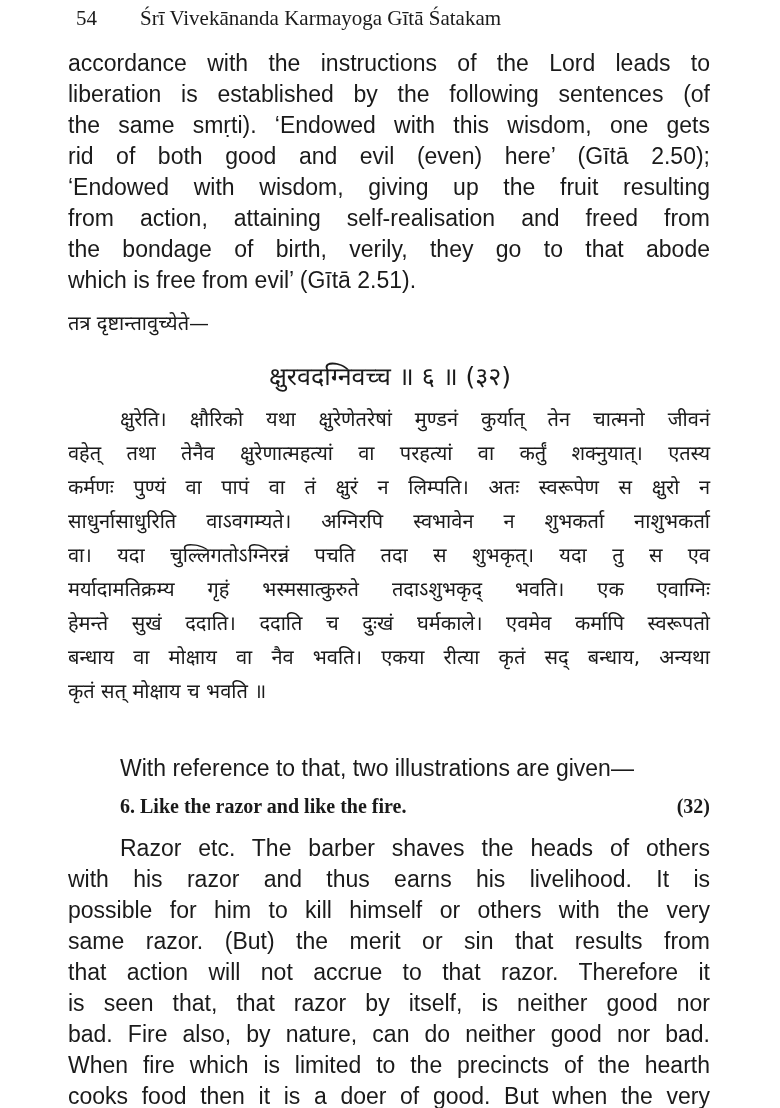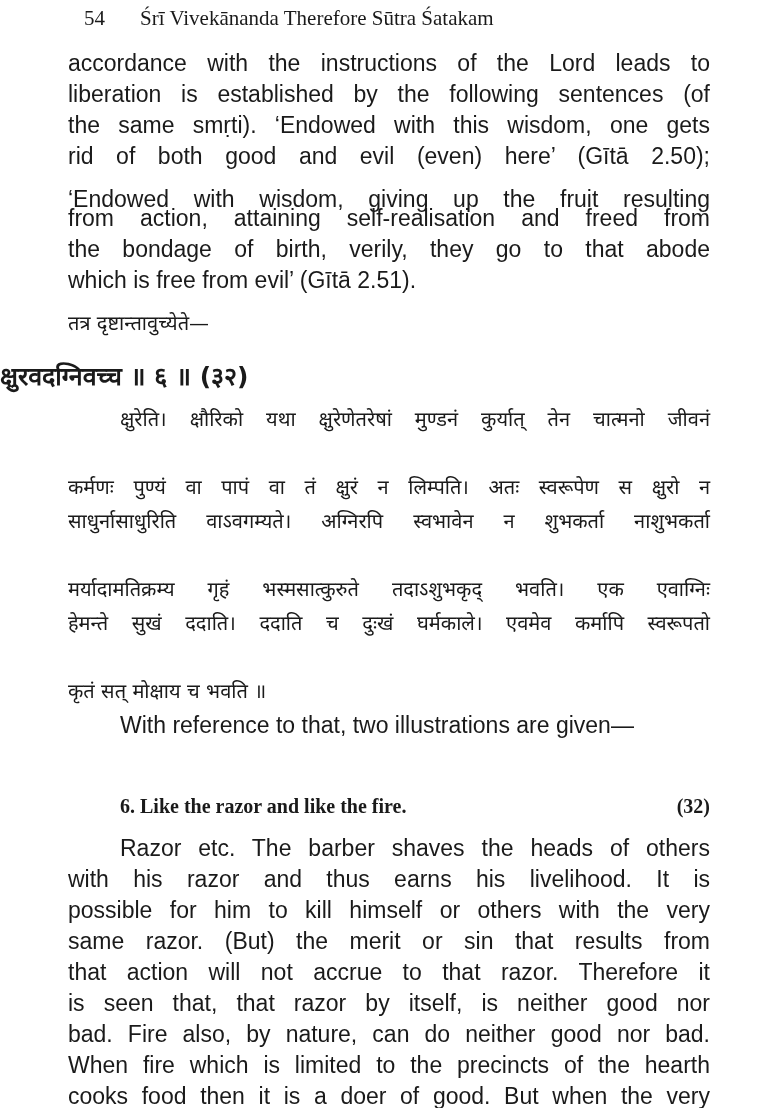--- a/index.html
+++ b/index.html
@@ -1,68 +1,71 @@
 <!DOCTYPE html>
 <html><head>
 <meta charset="utf-8">
 <style>
   html, body { margin: 0; padding: 0; background: #ffffff; }
   body { width: 780px; height: 1108px; overflow: hidden; position: relative; color: #1a1a1a; }
   .page { position: absolute; left: 0; top: 0; width: 780px; height: 1108px; }
   .running-head { position: absolute; top: 2px; left: 68px; width: 640px; height: 34px;
     font-family: "Liberation Serif", "DejaVu Serif", serif; font-size: 21px; }
-  .folio { position: absolute; left: 16px; top: 4px; }
+  .folio { position: absolute; left: 8px; top: 4px; }
   .head-title { position: absolute; left: 72px; top: 4px; }
   .line { position: absolute; left: 68px; width: 642px; white-space: nowrap;
     font-family: Liberation Sans, sans-serif; font-size: 23px;
     text-align: justify; text-align-last: justify; line-height: 30px; }
   .line.last { text-align-last: left; }
   .indent { left: 120px; width: 590px; }
   .skt { position: absolute; left: 68px; width: 642px; white-space: nowrap;
     font-family: "DejaVu Sans", "Liberation Sans", sans-serif; font-size: 20px;
     text-align: justify; text-align-last: justify; line-height: 30px; }
   .skt.last { text-align-last: left; }
   .skt.indent { left: 120px; width: 590px; }
-  .sutra { position: absolute; left: 0; width: 780px; top: 358px; 
-    font-family: "DejaVu Sans", "Liberation Sans", sans-serif; font-size: 25px; font-weight: bold; }
+  .sutra { position: absolute; left: 0; width: 780px; top: 358px; text-align: center;
+    font-family: "DejaVu Sans", "Liberation Sans", sans-serif; font-size: 25px; font-weight: normal; }
   .sutra-heading { position: absolute; left: 120px; width: 590px; top: 795px;
     font-family: "Liberation Serif", "DejaVu Serif", serif; font-size: 20px; font-weight: bold; }
   .sutra-heading .num { position: absolute; right: 0; top: 0; }
 </style>
 </head>
 <body>
 
 <div class="page">
 
   <div class="running-head">
     <span class="folio">54</span>
-    <span class="head-title">Śrī Vivekānanda Therefore Sūtra Śatakam</span>
+    <span class="head-title">Śrī Vivekānanda Karmayoga Gītā Śatakam</span>
   </div>
 
   <div class="line" style="top:48px">accordance with the instructions of the Lord leads to</div>
   <div class="line" style="top:79px">liberation is established by the following sentences (of</div>
   <div class="line" style="top:110px">the same smṛti). ‘Endowed with this wisdom, one gets</div>
   <div class="line" style="top:141px">rid of both good and evil (even) here’ (Gītā 2.50);</div>
-  <div class="line" style="top:184px">‘Endowed with wisdom, giving up the fruit resulting</div>
+  <div class="line" style="top:172px">‘Endowed with wisdom, giving up the fruit resulting</div>
   <div class="line" style="top:203px">from action, attaining self-realisation and freed from</div>
   <div class="line" style="top:234px">the bondage of birth, verily, they go to that abode</div>
   <div class="line last" style="top:265px">which is free from evil’ (Gītā 2.51).</div>
 
   <div class="skt last" style="top:308px">तत्र दृष्टान्तावुच्येते—</div>
 
   <div class="sutra">क्षुरवदग्निवच्च ॥ ६ ॥ (३२)</div>
 
   <div class="skt indent" style="top:404px">क्षुरेति। क्षौरिको यथा क्षुरेणेतरेषां मुण्डनं कुर्यात् तेन चात्मनो जीवनं</div>
+  <div class="skt" style="top:438px">वहेत् तथा तेनैव क्षुरेणात्महत्यां वा परहत्यां वा कर्तुं शक्नुयात्। एतस्य</div>
   <div class="skt" style="top:472px">कर्मणः पुण्यं वा पापं वा तं क्षुरं न लिम्पति। अतः स्वरूपेण स क्षुरो न</div>
   <div class="skt" style="top:506px">साधुर्नासाधुरिति वाऽवगम्यते। अग्निरपि स्वभावेन न शुभकर्ता नाशुभकर्ता</div>
+  <div class="skt" style="top:540px">वा। यदा चुल्लिगतोऽग्निरन्नं पचति तदा स शुभकृत्। यदा तु स एव</div>
   <div class="skt" style="top:574px">मर्यादामतिक्रम्य गृहं भस्मसात्कुरुते तदाऽशुभकृद् भवति। एक एवाग्निः</div>
   <div class="skt" style="top:608px">हेमन्ते सुखं ददाति। ददाति च दुःखं घर्मकाले। एवमेव कर्मापि स्वरूपतो</div>
+  <div class="skt" style="top:642px">बन्धाय वा मोक्षाय वा नैव भवति। एकया रीत्या कृतं सद् बन्धाय, अन्यथा</div>
   <div class="skt last" style="top:676px">कृतं सत् मोक्षाय च भवति ॥</div>
 
-  <div class="line indent last" style="top:710px">With reference to that, two illustrations are given—</div>
+  <div class="line indent last" style="top:753px">With reference to that, two illustrations are given—</div>
 
   <div class="sutra-heading">
     <span>6. Like the razor and like the fire.</span>
     <span class="num">(32)</span>
   </div>
 
   <div class="line indent" style="top:833px">Razor etc. The barber shaves the heads of others</div>
   <div class="line" style="top:895px">possible for him to kill himself or others with the very</div>
   <div class="line" style="top:864px">with his razor and thus earns his livelihood. It is</div>
   <div class="line" style="top:926px">same razor. (But) the merit or sin that results from</div>

